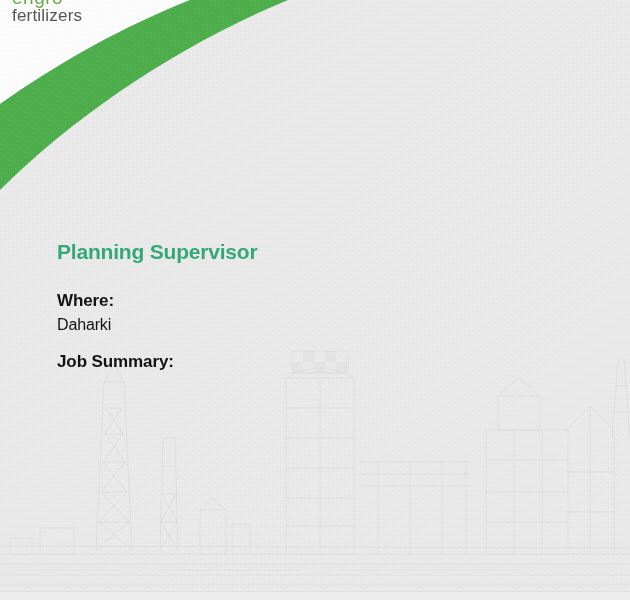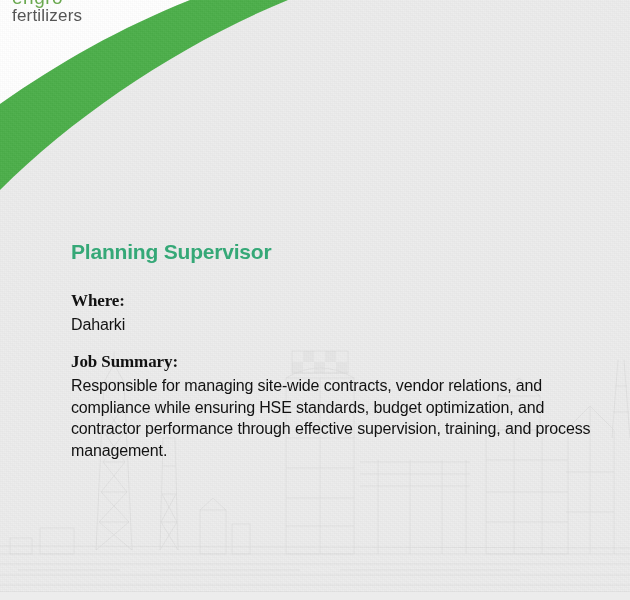--- a/index.html
+++ b/index.html
@@ -104,41 +104,40 @@
     letter-spacing: -5px;
     line-height: .80;
     display: block;
     margin-top: -8px;
   }
 
   
   .content {
     position: absolute;
     z-index: 4;
-    left: 71px;
+    left: 57px;
     top: 240px;
     right: 22px;
     color: #121212;
   }
   .job-title {
     color: #35a877;
     font-size: 21px;
     font-weight: 700;
     letter-spacing: -.2px;
     margin: 0 0 26px 0;
   }
   .field { margin-bottom: 15px; }
   .field:last-child { margin-bottom: 0; }
   .field-label {
     font-size: 17px;
     font-weight: 700;
     letter-spacing: -.1px;
     margin: 0 0 3px 0;
     line-height: 1.25;
-    font-family: Liberation Serif, serif;
   }
   .field-value {
     font-size: 16px;
     font-weight: 400;
     letter-spacing: -.15px;
     line-height: 1.35;
     margin: 0;
   }
 </style>
 </head>
@@ -233,19 +232,18 @@
     <div class="field">
       <p class="field-label">Where:</p>
       <p class="field-value">Daharki</p>
     </div>
 
     <div class="field">
     </div>
 
     <div class="field">
       <p class="field-label">Job Summary:</p>
-      <p class="field-value">Responsible for managing site-wide contracts, vendor relations, and compliance while ensuring HSE standards, budget optimization, and contractor performance through effective supervision, training, and process management.</p>
     </div>
 
   </div>
 
   <div class="noise"></div>
 </div>
 
 </body></html>

